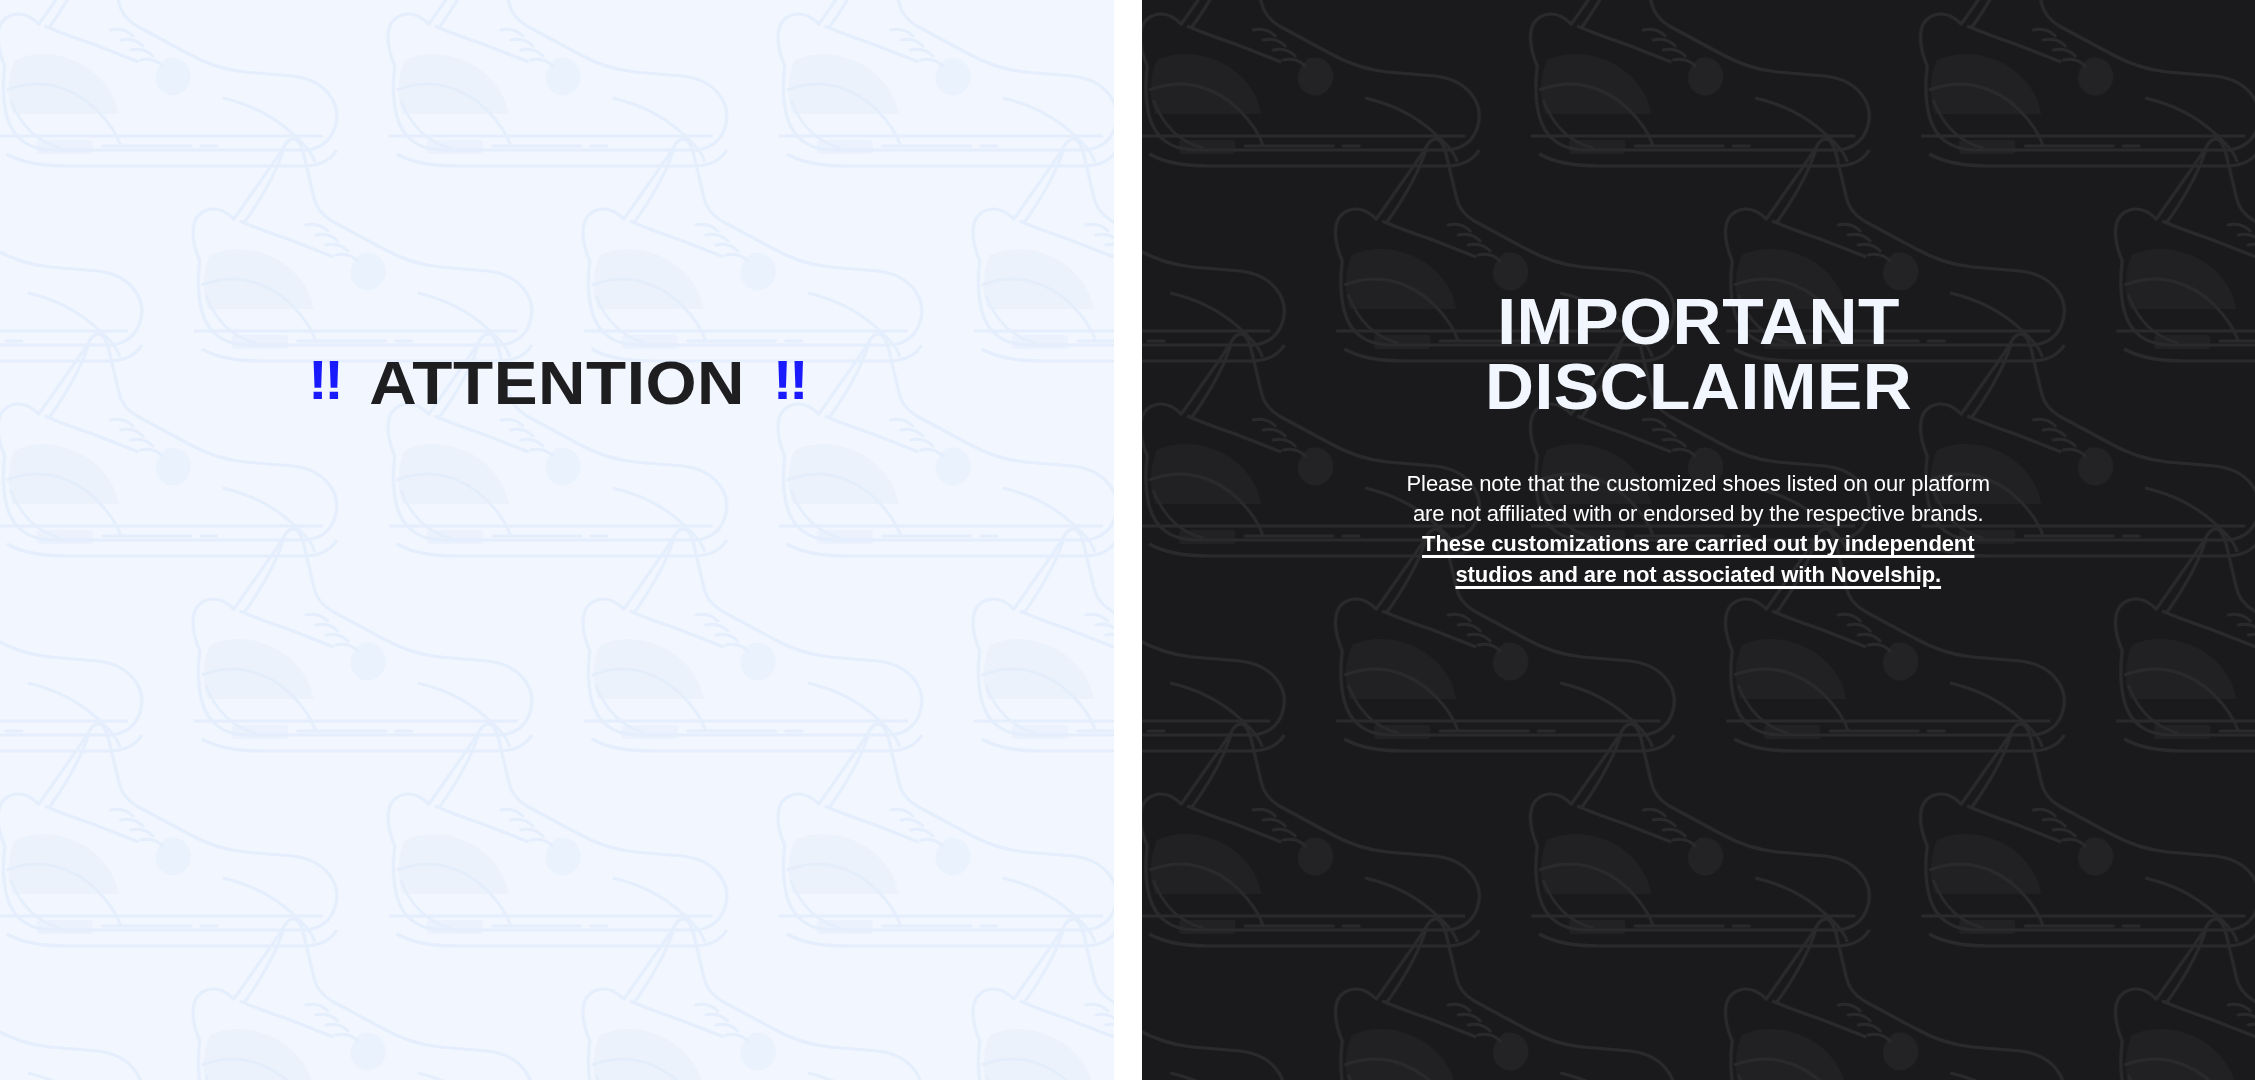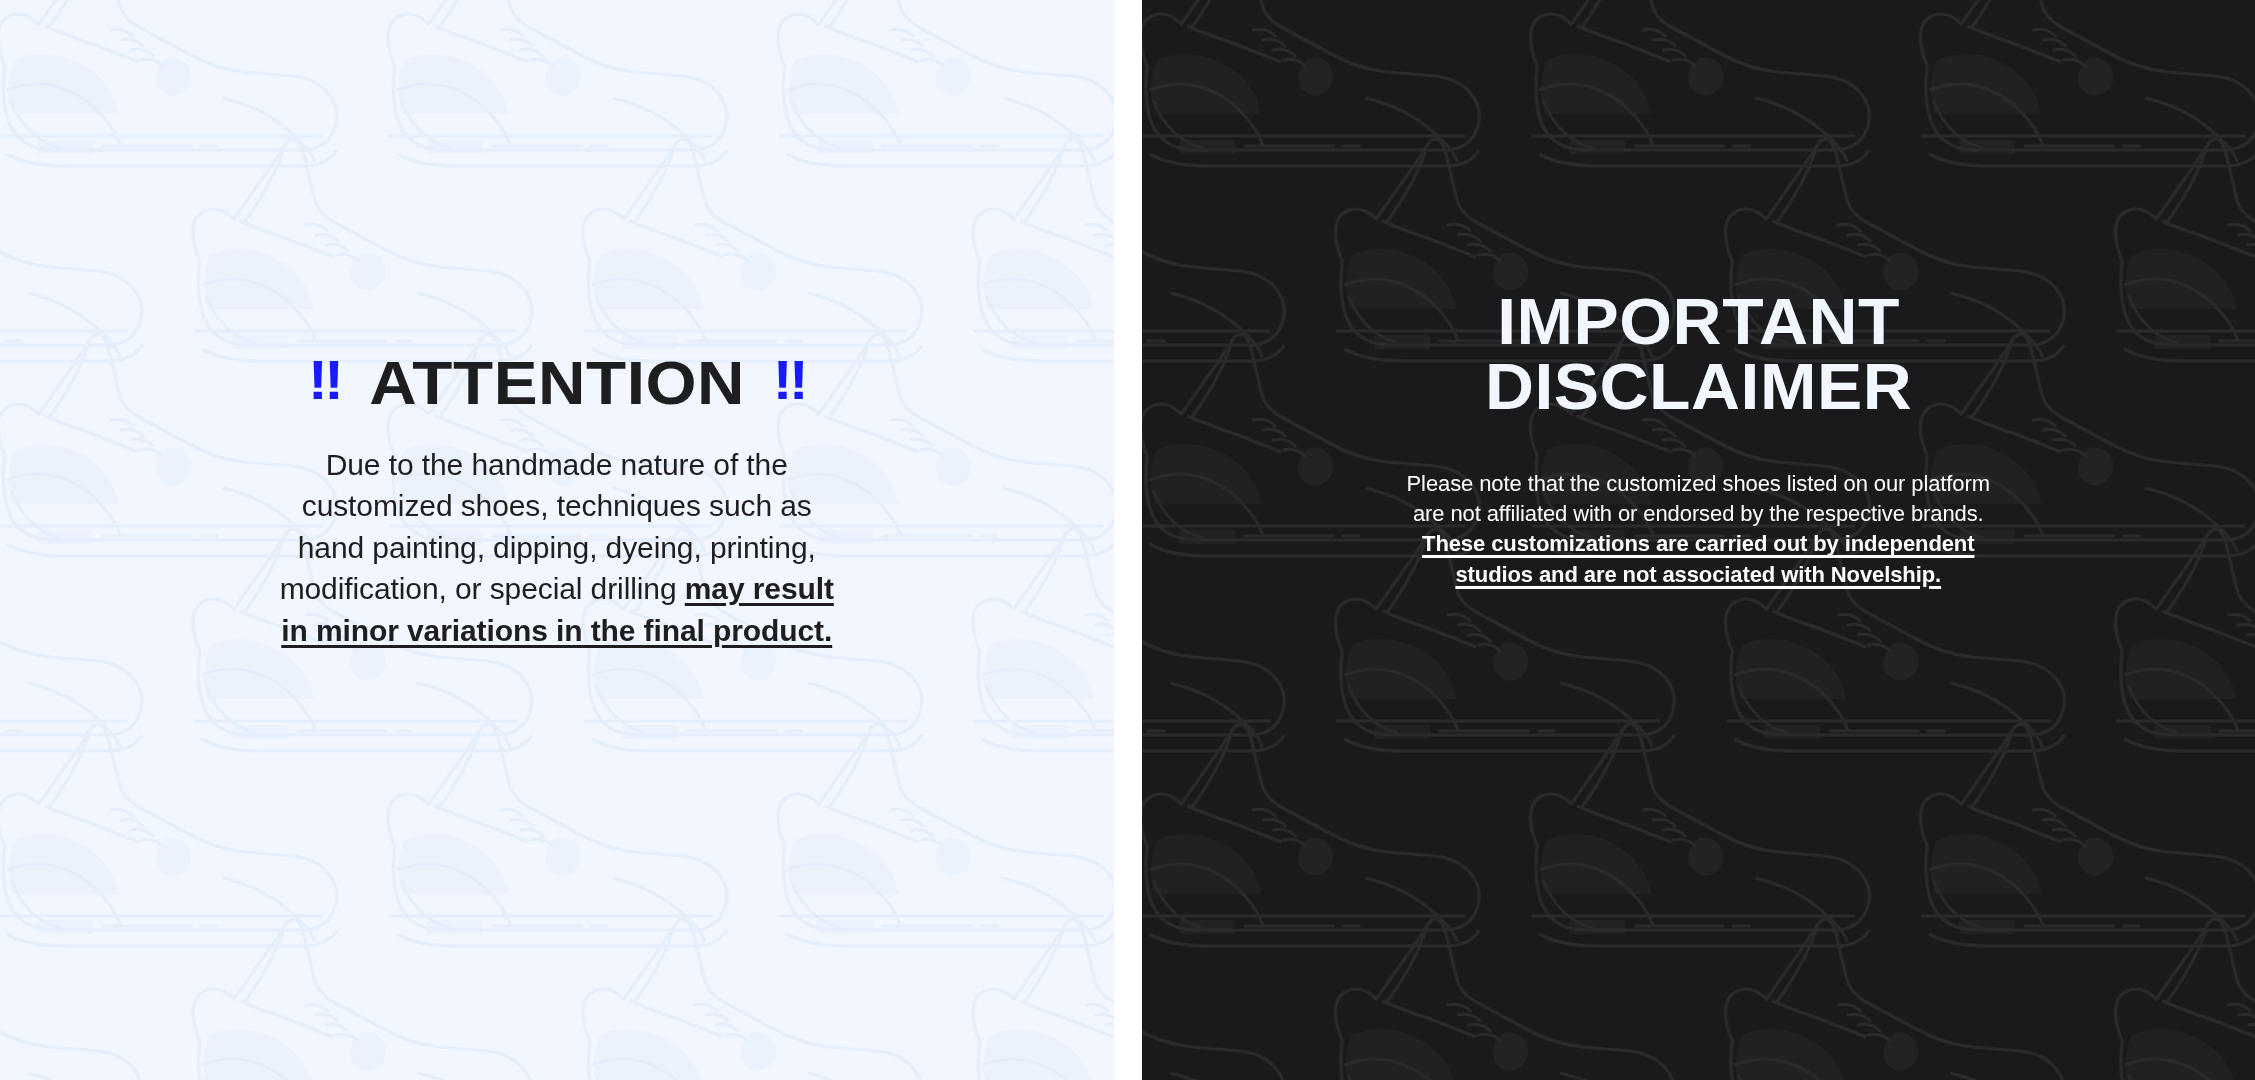--- a/index.html
+++ b/index.html
@@ -172,23 +172,20 @@
       </svg>
     </div>
 
     <div class="panel-content">
       <h1 class="headline-attention">
         <span class="bang">‼</span>
         <span>ATTENTION</span>
         <span class="bang">‼</span>
       </h1>
 
-      <p class="body-light">
-        <span>Due to the handmade nature of the customized shoes, techniques such as hand painting, dipping, dyeing, printing, modification, or special drilling </span><span class="hl">may result in minor variations in the final product.</span>
-      </p>
     </div>
   </section>
 
   <section class="panel panel-dark">
 
     <div class="panel-bg">
       <svg viewBox="0 0 1127 1080" preserveAspectRatio="xMidYMid slice" aria-hidden="true">
         <defs>
           <pattern id="patD" x="0" y="0" width="390" height="390" patternUnits="userSpaceOnUse">
             <g color="#2a2a2d">

